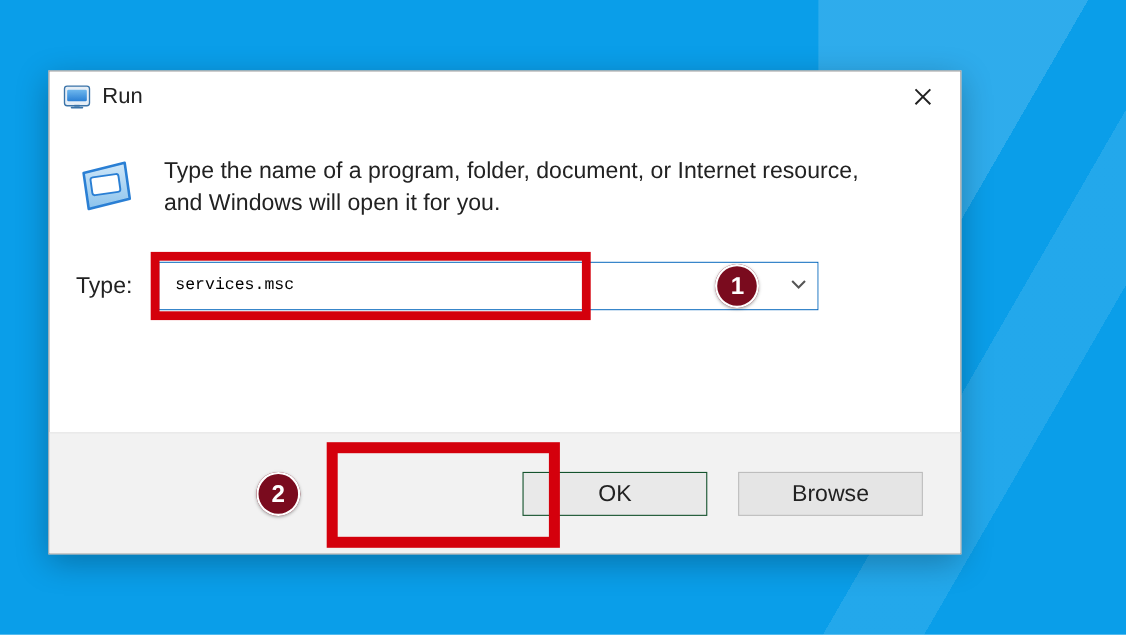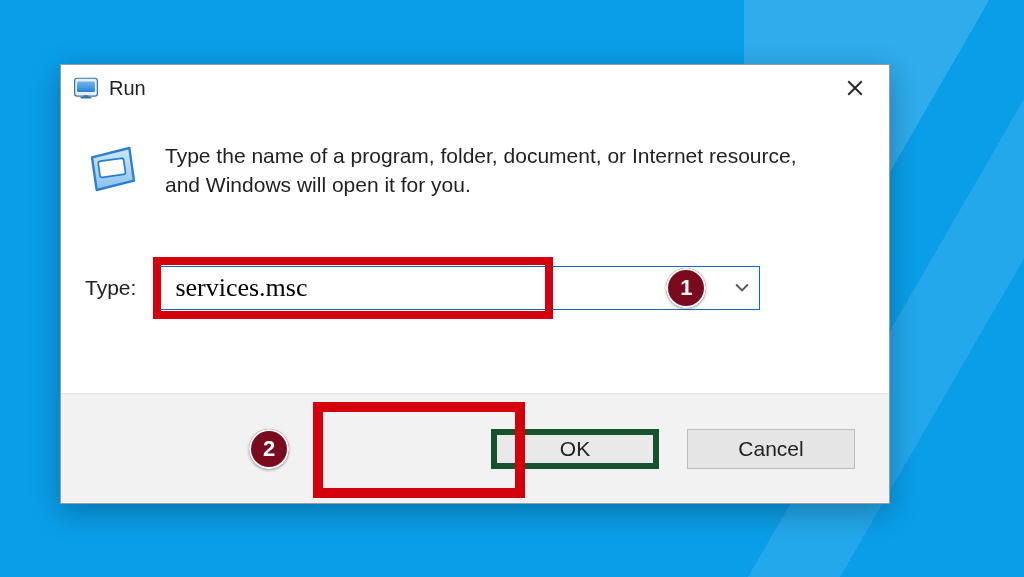--- a/index.html
+++ b/index.html
@@ -11,21 +11,21 @@
   }
   
   .wallpaper-shaft {
     position: absolute; right: 0; top: 0; width: 280px; height: 577px;
     background: linear-gradient(120deg, rgba(255,255,255,0.15) 0%, rgba(255,255,255,0.15) 40%, transparent 40%, transparent 55%, rgba(255,255,255,0.1) 55%, rgba(255,255,255,0.1) 70%, transparent 70%);
     pointer-events: none;
   }
 
   .run-dialog {
     position: absolute;
-    left: 60px; top: 64px;
+    left: 44px; top: 64px;
     width: 830px; height: 440px;
     background: #ffffff;
     border: 1px solid #9b9b9b;
     box-shadow: 0 8px 28px rgba(0,0,0,0.28);
     display: flex; flex-direction: column;
   }
   .titlebar {
     height: 46px;
     display: flex; align-items: center;
     padding: 0 6px;
@@ -39,21 +39,21 @@
   }
   .close-btn {
     margin-left: auto; width: 56px; height: 46px;
     display: flex; align-items: center; justify-content: center;
     font-size: 22px; color: #222; cursor: default;
   }
 
   .body-area {
     flex: 1 0 auto;
     padding: 30px 16px 10px 20px;
-    display: flex; flex-direction: column; gap: 28px;
+    display: flex; flex-direction: column;
   }
   .desc-row {
     display: flex; align-items: flex-start; gap: 24px;
     margin-bottom: 38px;
   }
   .big-icon { width: 56px; height: 56px; flex: 0 0 auto; margin-left: 4px; }
   .desc-text { font-size: 21px; color: #222; line-height: 1.4; max-width: 640px; }
 
   .open-row {
     display: flex; align-items: center; gap: 24px; position: relative;
@@ -61,22 +61,22 @@
   .open-label { font-size: 21px; color: #222; margin-left: 4px; }
   .combo {
     position: relative; flex: 1 0 auto; max-width: 600px; height: 44px;
     border: 1px solid #0a6bbf;
     display: flex; align-items: center;
     background: #fff;
   }
   .combo input {
     border: none; outline: none;
     width: 100%; height: 100%;
-    font-size: 26px; padding: 0 38px 0 14px;
-    font-family: Liberation Serif, serif;
+    font-size: 15px; padding: 0 38px 0 14px;
+    font-family: Liberation Mono, monospace;
   }
   .combo .chevron {
     position: absolute; right: 10px; top: 50%; transform: translateY(-50%);
     cursor: default;
   }
   .highlight-red-input {
     position: absolute; left: -8px; top: -10px; width: 400px; height: 62px;
     border: 8px solid #d4000c; pointer-events: none;
   }
   .callout {
@@ -93,21 +93,21 @@
     gap: 28px; padding-right: 34px;
     position: relative;
   }
   .btn {
     min-width: 168px; height: 40px;
     background: #e5e5e5; border: 1px solid #bdbdbd;
     font-size: 21px; color: #222;
     display: flex; align-items: center; justify-content: center;
     cursor: default;
   }
-  .btn.default { border: 6px solid #14532d; background: #e9e9e9; }
+  .btn.default { border: 1px solid #14532d; background: #e9e9e9; }
   .highlight-red-ok {
     position: absolute; width: 212px; height: 96px;
     border: 10px solid #d4000c; pointer-events: none;
     left: 252px; top: 8px;
   }
   .callout-2 { left: 188px; top: 50%; transform: translateY(-50%); }
 </style>
 </head>
 <body>
 
@@ -170,17 +170,17 @@
     </div>
   </div>
 
   <div class="button-bar">
     <div class="highlight-red-ok"></div>
     <span class="callout callout-2">2</span>
     <div class="btn default">
       <span>OK</span>
     </div>
     <div class="btn">
-      <span>Cancel</span>
+      <span>Browse</span>
     </div>
   </div>
 
 </div>
 
 </body></html>

